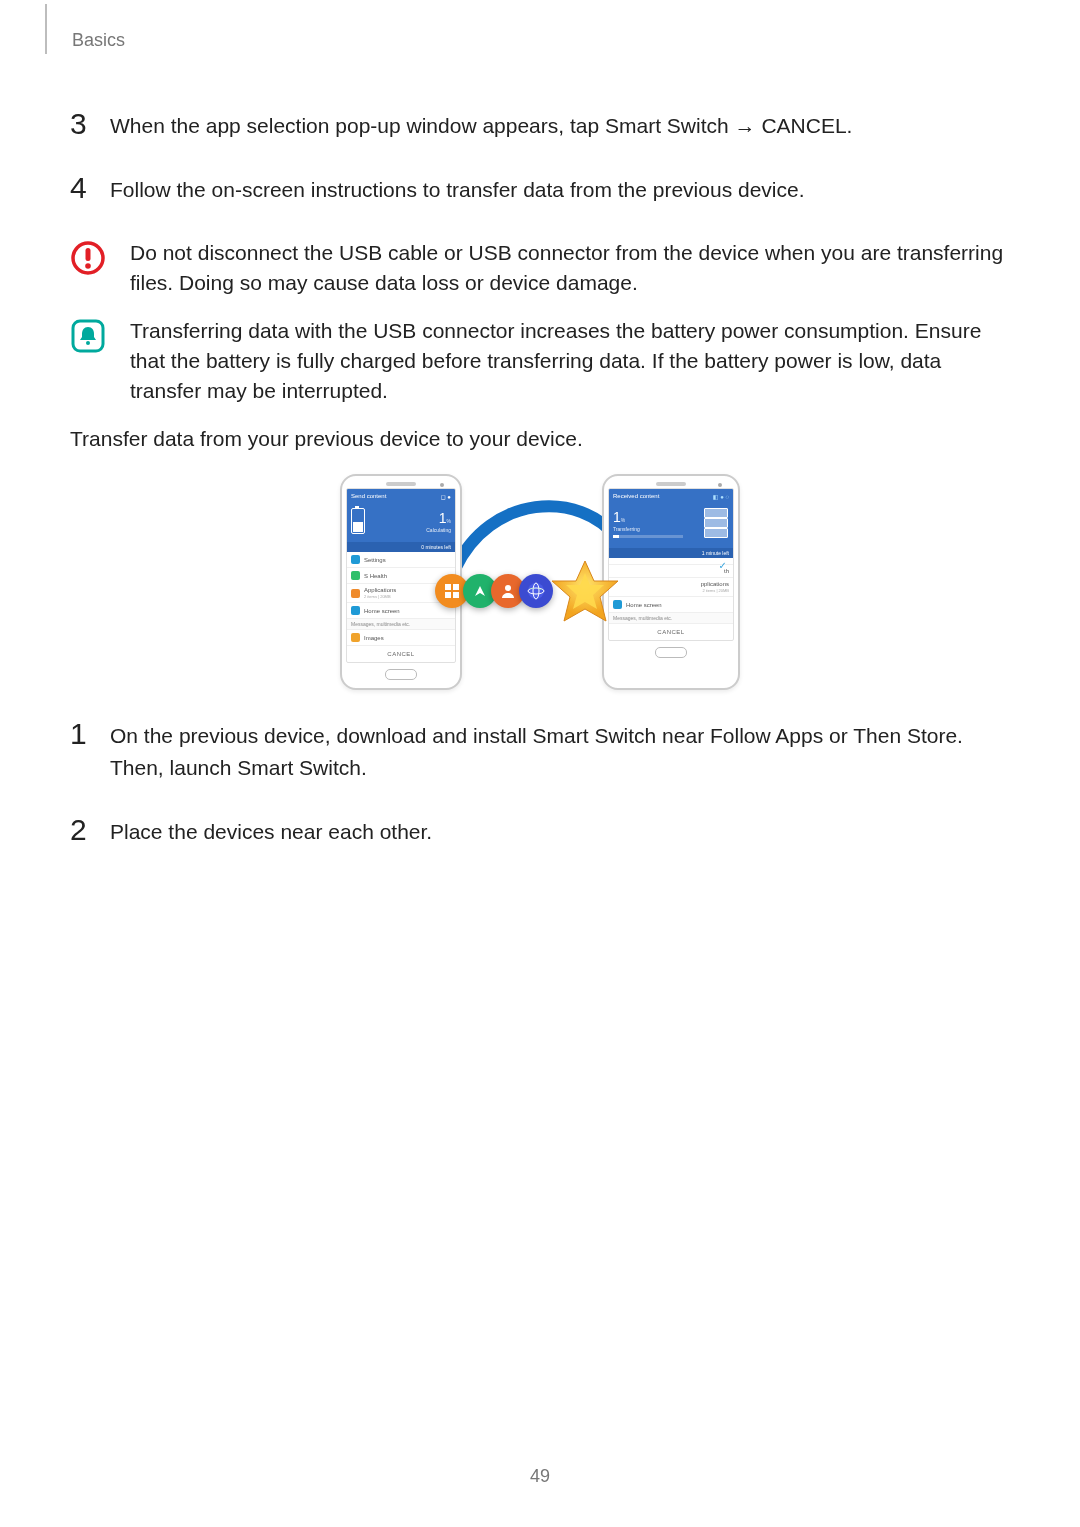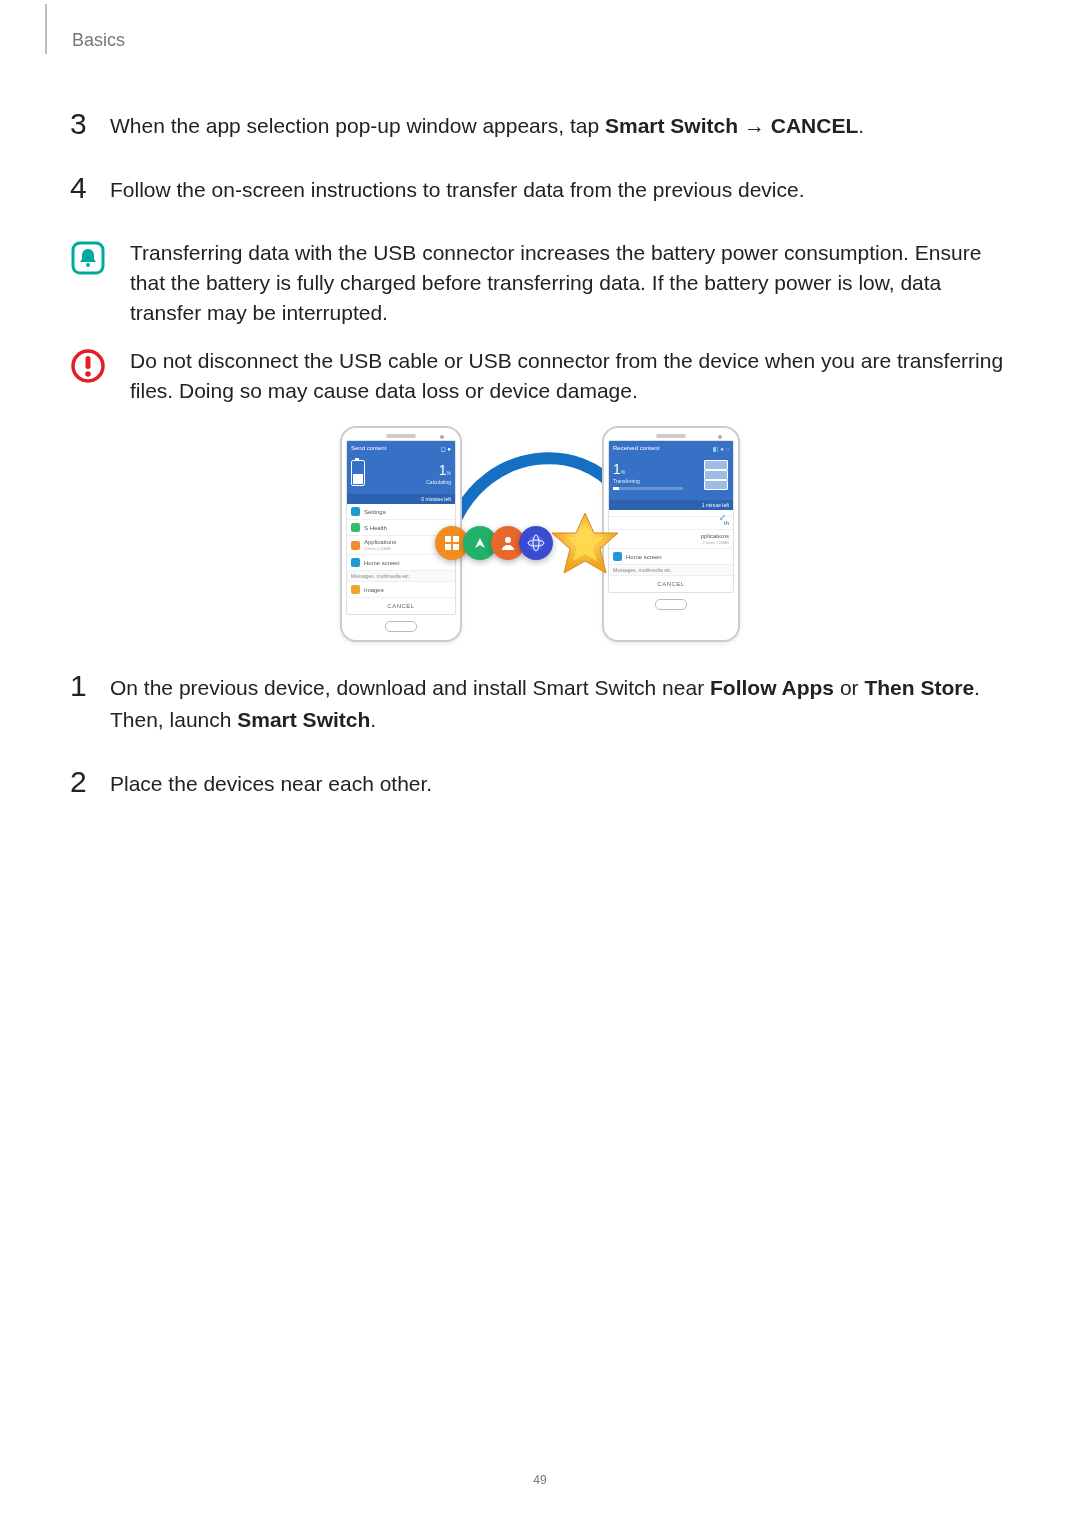--- a/index.html
+++ b/index.html
@@ -216,24 +216,24 @@
     z-index: 3;
   }
   .checkmark-col {
     position:absolute; right:6px; top:2px; color:#38a4dd; font-size:10px;
   }
   .page-num {
     position: absolute;
     bottom: 40px;
     left: 0; right: 0;
     text-align: center;
-    font-size: 12px;
+    font-size: 18px;
     color: #777;
   }
-  b { font-weight: 700; }
+  b { font-weight: 400; }
   .right-phone .hero { gap: 10px; }
   .right-phone .top-bar { justify-content: space-between; }
   .right-phone .prog {
     height: 3px; background: rgba(255,255,255,.25); margin-top: 3px; width: 70px; position:relative;
   }
   .right-phone .prog .fill {height:100%; width:8%; background:#fff;}
   .right-phone .hero { align-items:flex-start; }
   .right-phone .stack-box {
      width: 28px; height:32px; position:relative;
   }
@@ -259,44 +259,45 @@
           <span>When the app selection pop-up window appears, tap </span><b>Smart Switch</b><span> → </span><b>CANCEL</b><span>.</span>
         </p>
       </div>
     </div>
 
     <div class="num-item">
       <div class="num">4</div>
       <div class="body">
         <p>Follow the on-screen instructions to transfer data from the previous device.</p>
       </div>
+    </div>
+
+    <div class="callout">
+      <div class="icon-wrap">
+        <svg viewBox="0 0 36 36">
+          <circle cx="18" cy="18" r="15" fill="none" stroke="#e21f26" stroke-width="3.5"></circle>
+          <rect x="15.5" y="8" width="5" height="13" rx="2.5" fill="#e21f26"></rect>
+          <circle cx="18" cy="26" r="2.8" fill="#e21f26"></circle>
+        </svg>
+      </div>
+      <div class="text">Do not disconnect the USB cable or USB connector from the device when you are transferring files. Doing so may cause data loss or device damage.</div>
     </div>
 
     <div class="callout">
       <div class="icon-wrap">
         <svg viewBox="0 0 36 36">
           <rect x="3" y="3" width="30" height="30" rx="7" fill="none" stroke="#00a99d" stroke-width="3"></rect>
           <path d="M18 9 c-4 0 -6 3 -6 7 v3 l-2 3 h16 l-2 -3 v-3 c0 -4 -2 -7 -6 -7 z" fill="#00a99d"></path>
           <circle cx="18" cy="25" r="2" fill="#00a99d"></circle>
         </svg>
       </div>
       <div class="text">Transferring data with the USB connector increases the battery power consumption. Ensure that the battery is fully charged before transferring data. If the battery power is low, data transfer may be interrupted.</div>
     </div>
 
-    <div class="callout">
-      <div class="icon-wrap">
-        <svg viewBox="0 0 36 36">
-          <circle cx="18" cy="18" r="15" fill="none" stroke="#e21f26" stroke-width="3.5"></circle>
-          <rect x="15.5" y="8" width="5" height="13" rx="2.5" fill="#e21f26"></rect>
-          <circle cx="18" cy="26" r="2.8" fill="#e21f26"></circle>
-        </svg>
-      </div>
-      <div class="text">Do not disconnect the USB cable or USB connector from the device when you are transferring files. Doing so may cause data loss or device damage.</div>
-    </div>
-
+    <div class="intro-text">Transfer data from your previous device to your device.</div>
 
     <div class="figure">
       <div class="phones-wrap">
 
         <svg class="arrow-path" viewBox="0 0 180 100">
           <path d="M5 85 C 40 10, 130 5, 168 55" fill="none" stroke="#1570c4" stroke-width="12" stroke-linecap="round"></path>
           <polygon points="172,64 150,44 180,42" fill="#1570c4"></polygon>
         </svg>
 
         <div class="icon-strip">

